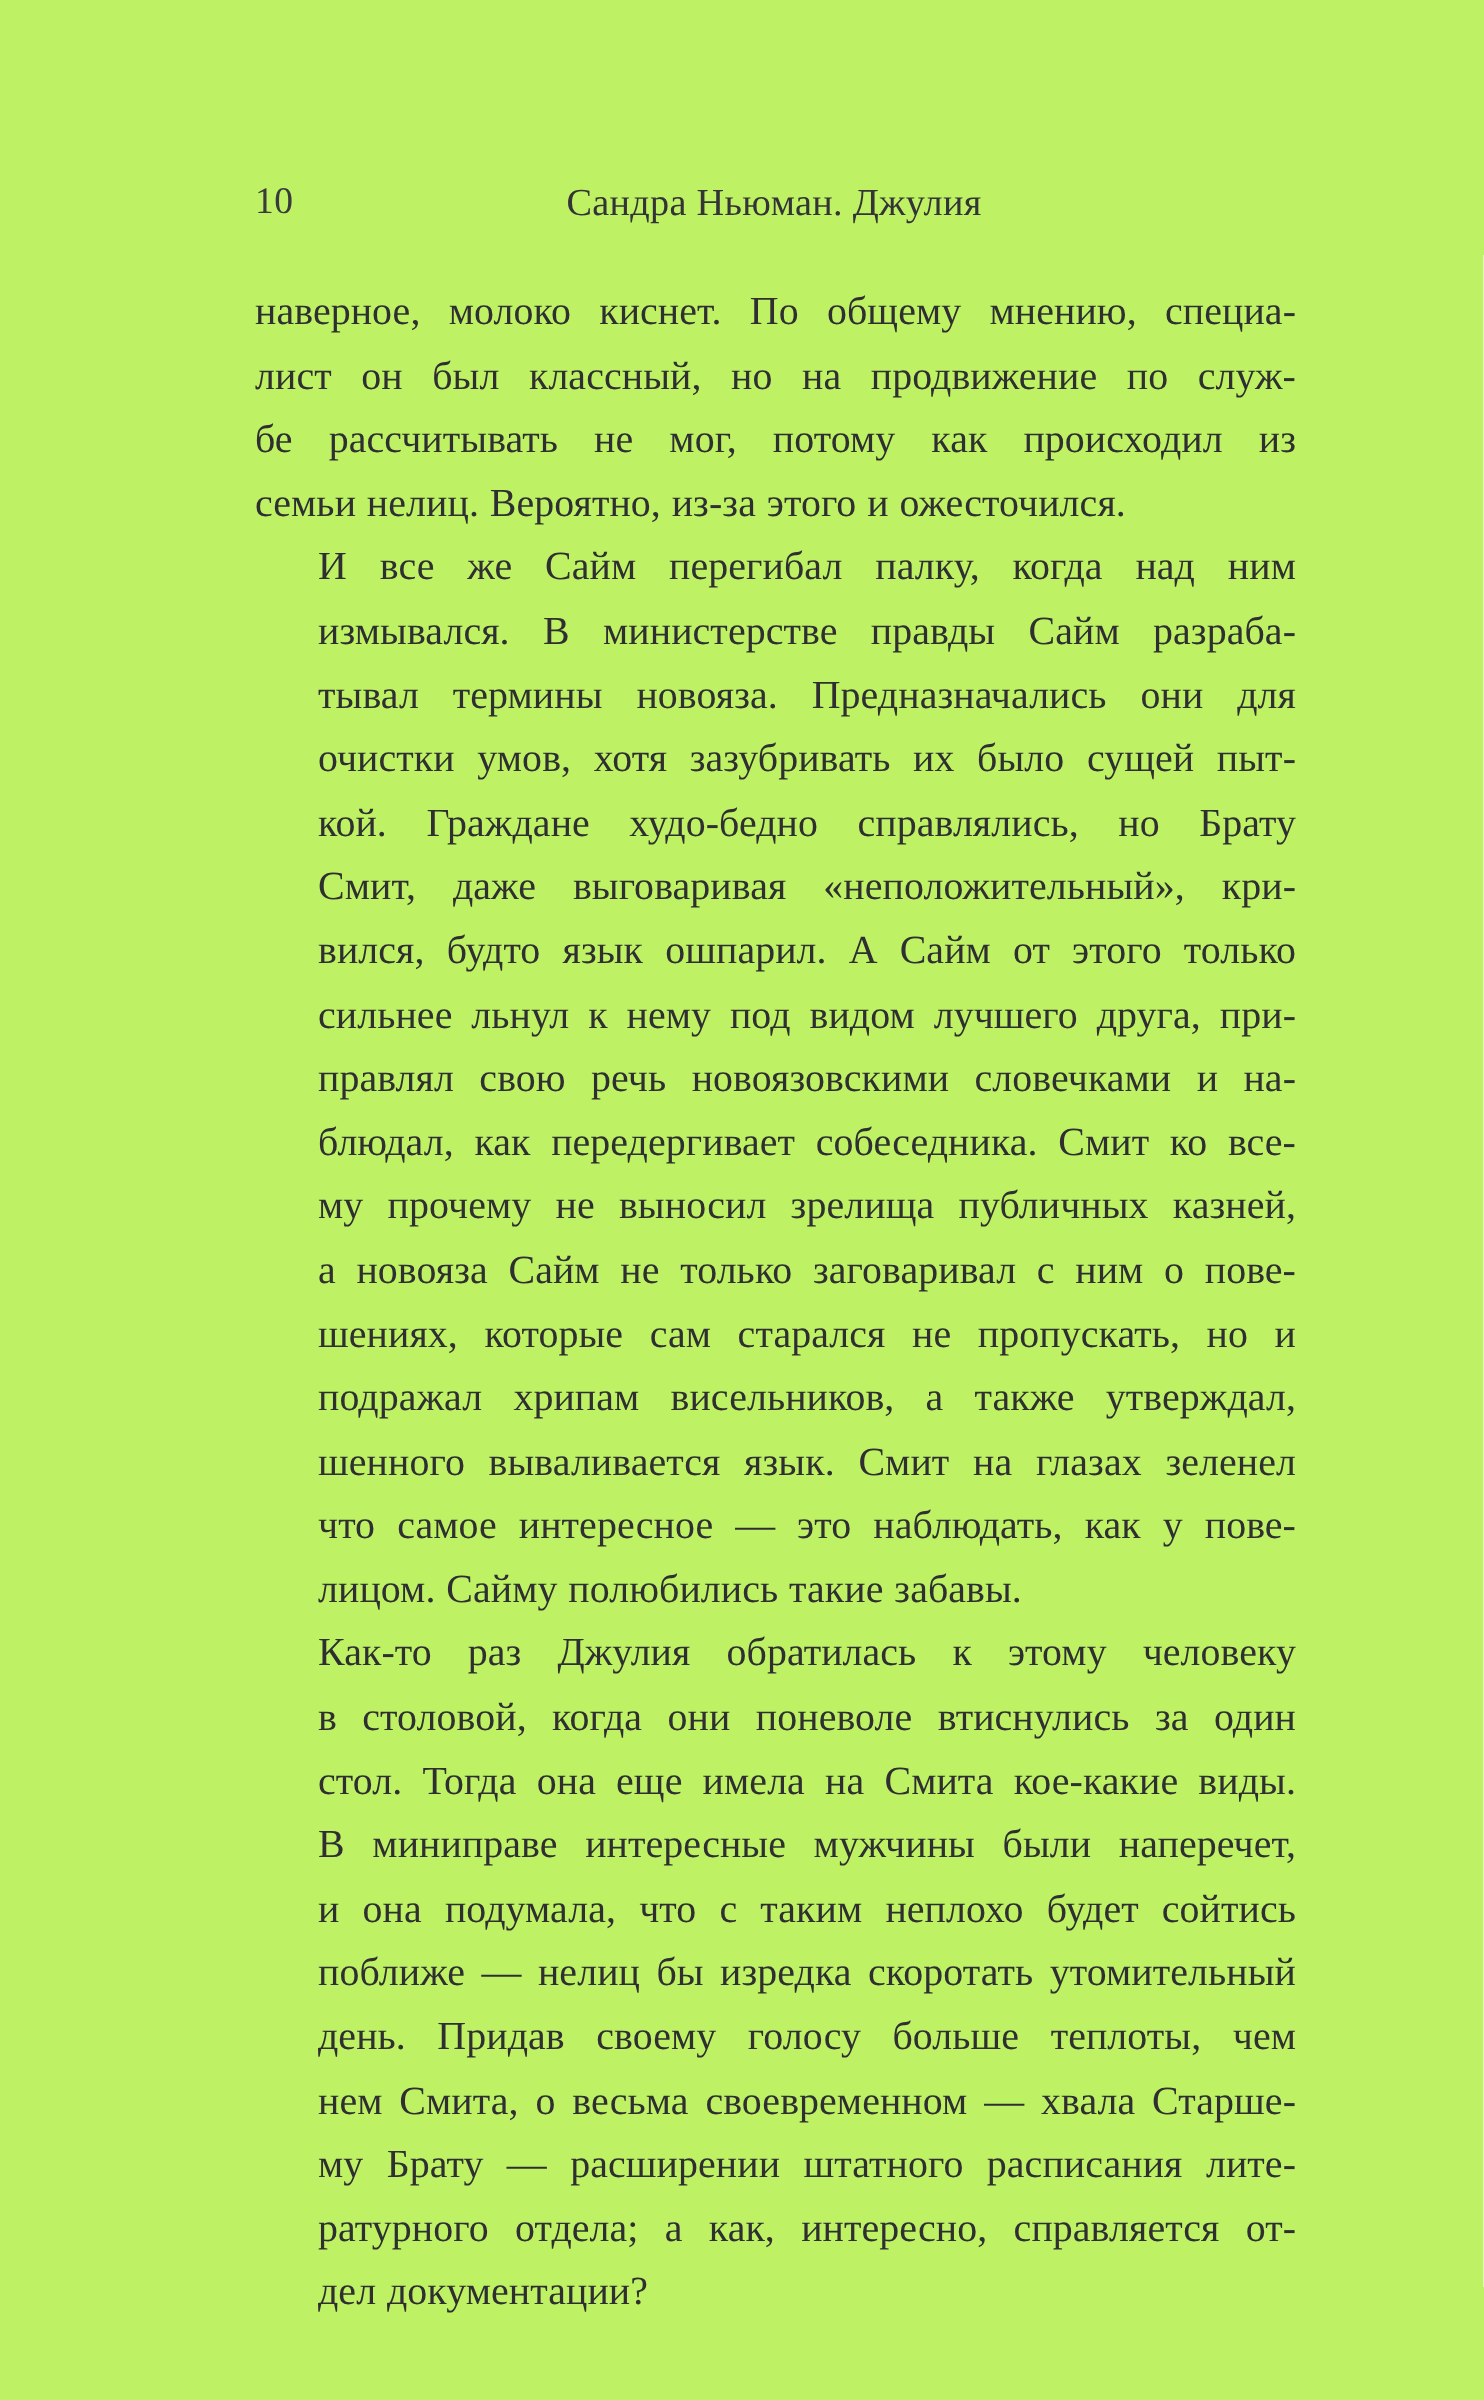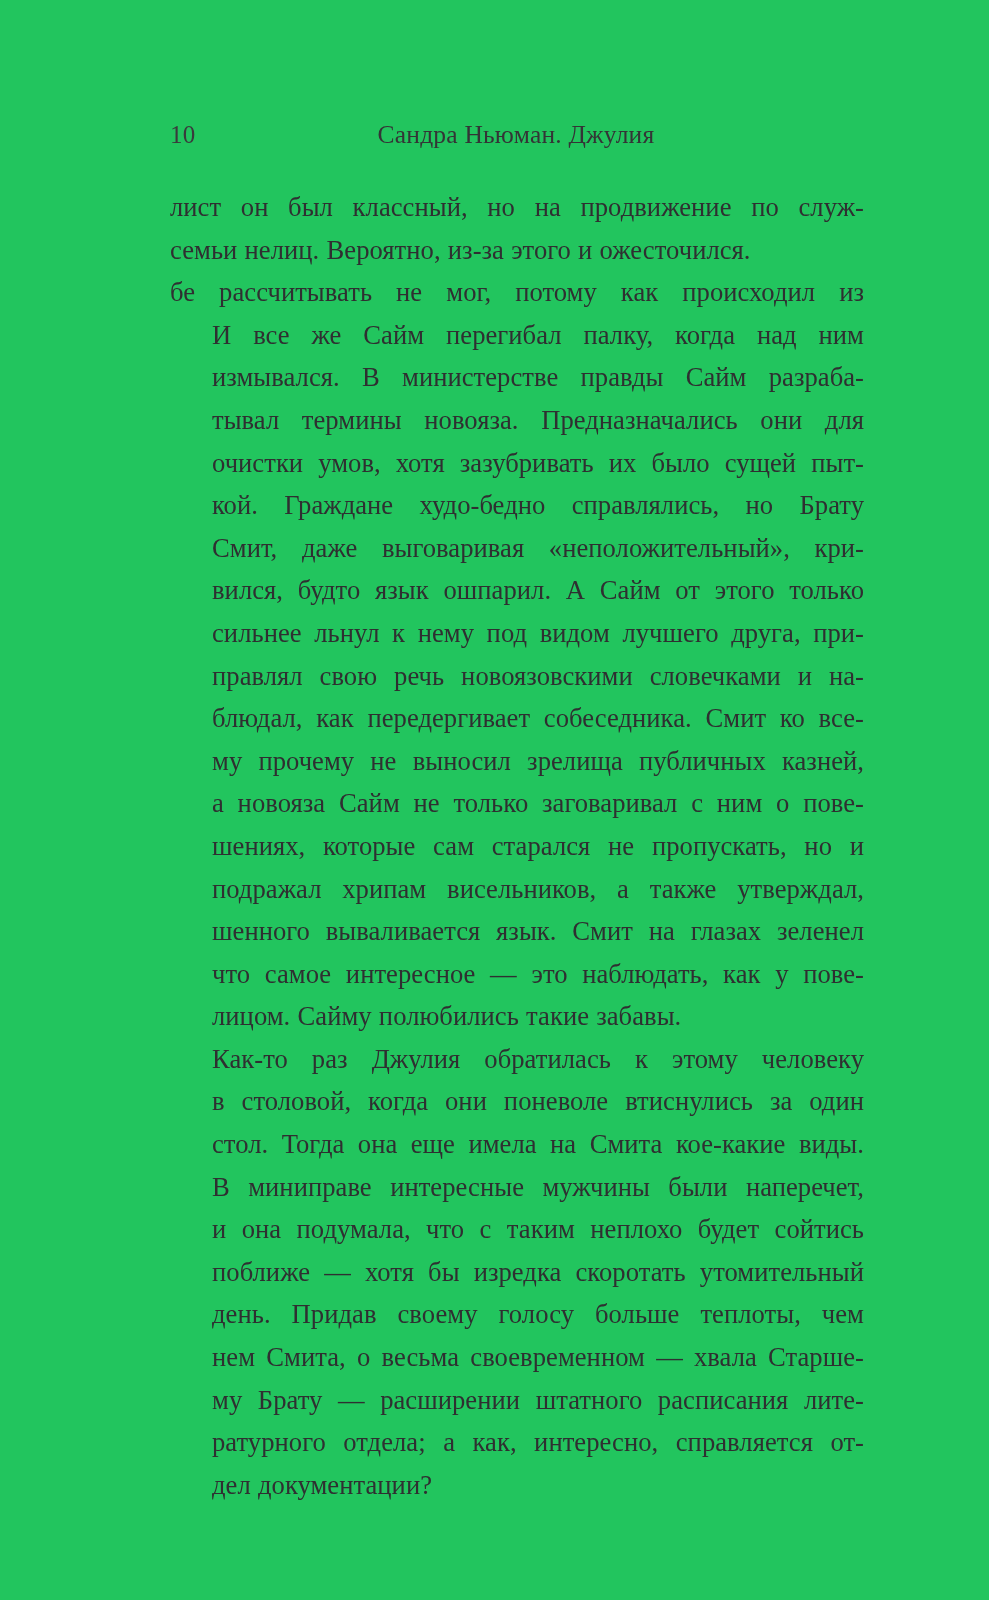--- a/index.html
+++ b/index.html
@@ -10,21 +10,21 @@
   }
   body {
     font-family: "Liberation Serif", "DejaVu Serif", serif;
     color: #2b2b2d;
   }
   .page {
     position: relative;
     width: 989px;
     height: 1600px;
     margin: 0 auto;
-    background: #22c55e;
+    background: #bef264;
     overflow: hidden;
     box-sizing: border-box;
   }
   
   .running-head {
     position: absolute;
     left: 170px;
     top: 118px;
     width: 692px;
     height: 34px;
@@ -94,23 +94,24 @@
 
 <div class="page">
 
   <div class="running-head">
     <span class="folio">10</span>
     <span class="head-title">Сандра Ньюман. Джулия</span>
   </div>
 
   <div class="text-block">
       <p class="para">
+        <span class="line">наверное, молоко киснет. По общему мнению, специа-</span>
         <span class="line">лист он был классный, но на продвижение по служ-</span>
+        <span class="line">бе рассчитывать не мог, потому как происходил из</span>
         <span class="line last">семьи нелиц. Вероятно, из-за этого и ожесточился.</span>
-        <span class="line">бе рассчитывать не мог, потому как происходил из</span>
       </p>
       <p class="para indent">
         <span class="line first-indent">И все же Сайм перегибал палку, когда над ним</span>
         <span class="line">измывался. В министерстве правды Сайм разраба-</span>
         <span class="line">тывал термины новояза. Предназначались они для</span>
         <span class="line">очистки умов, хотя зазубривать их было сущей пыт-</span>
         <span class="line">кой. Граждане худо-бедно справлялись, но Брату</span>
         <span class="line">Смит, даже выговаривая «неположительный», кри-</span>
         <span class="line">вился, будто язык ошпарил. А Сайм от этого только</span>
         <span class="line">сильнее льнул к нему под видом лучшего друга, при-</span>
@@ -123,21 +124,21 @@
         <span class="line">шенного вываливается язык. Смит на глазах зеленел</span>
         <span class="line">что самое интересное — это наблюдать, как у пове-</span>
         <span class="line last">лицом. Сайму полюбились такие забавы.</span>
       </p>
       <p class="para indent">
         <span class="line first-indent">Как-то раз Джулия обратилась к этому человеку</span>
         <span class="line">в столовой, когда они поневоле втиснулись за один</span>
         <span class="line">стол. Тогда она еще имела на Смита кое-какие виды.</span>
         <span class="line">В миниправе интересные мужчины были наперечет,</span>
         <span class="line">и она подумала, что с таким неплохо будет сойтись</span>
-        <span class="line">поближе — хотя бы изредка скоротать утомительный</span>
+        <span class="line">поближе — нелиц бы изредка скоротать утомительный</span>
         <span class="line">день. Придав своему голосу больше теплоты, чем</span>
         <span class="line">нем Смита, о весьма своевременном — хвала Старше-</span>
         <span class="line">му Брату — расширении штатного расписания лите-</span>
         <span class="line">ратурного отдела; а как, интересно, справляется от-</span>
         <span class="line last">дел документации?</span>
       </p>
     </div>
 
 </div>
 

